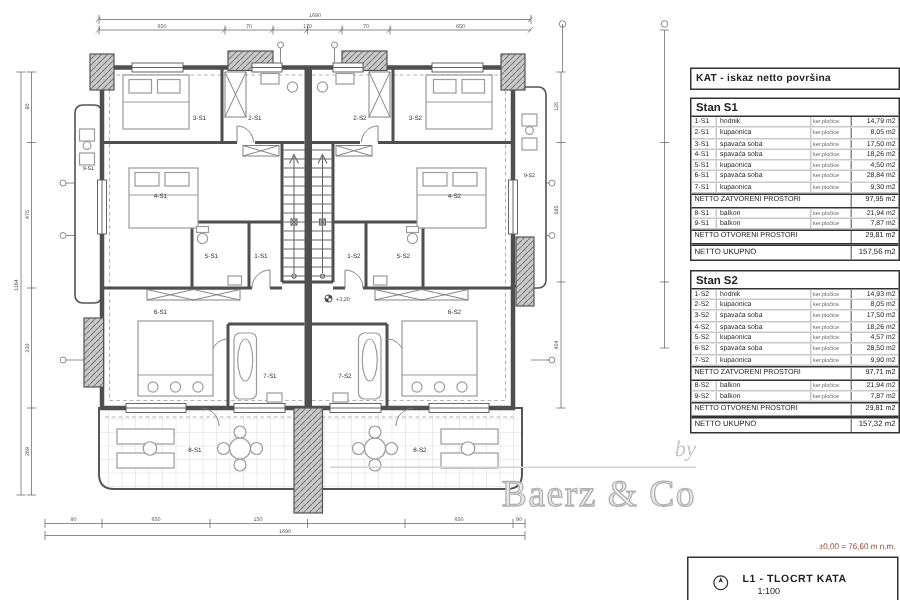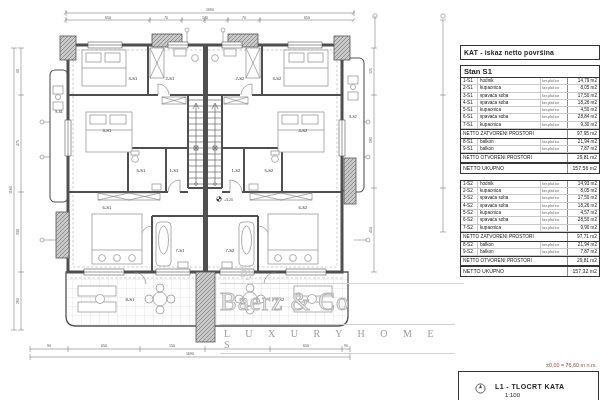--- a/index.html
+++ b/index.html
@@ -23,21 +23,21 @@
   .trow .val{width:29px;border-left:1px solid #8a8a8a;text-align:right;padding-right:2px;}
   .grand{font-size:5.2px;height:9px;line-height:9px;}
   .elev-note{position:absolute;left:458px;top:362px;width:139px;text-align:right;
              font-size:5.4px;color:#9c4a3a;}
   .titleblock{position:absolute;left:458px;top:371px;width:141px;height:34px;
               border:1px solid #333;box-sizing:border-box;padding:11px 0 0 16px;background:#fff;}
   .tb-row{display:flex;align-items:flex-start;gap:9px;}
   .tb-sheet{font-weight:bold;font-size:7px;letter-spacing:.4px;}
   .tb-scale{font-size:6px;margin-top:2px;padding-left:10px;}
   
-  .wm{position:absolute;left:220px;top:264px;width:244px;pointer-events:none;}
+  .wm{position:absolute;left:220px;top:292px;width:244px;pointer-events:none;text-align:right;}
   .wm-by{font-family:"Liberation Serif",serif;font-style:italic;font-size:15px;color:#c6c6c6;margin-left:20px;}
   .wm-name{font-family:"Liberation Serif",serif;font-size:25px;line-height:31px;letter-spacing:1px;
            color:#ececec;-webkit-text-stroke:0.9px #b3b3b3;border-top:1px solid #d4d4d4;padding-top:2px;margin-top:2px;}
   .wm-tag{font-family:"Liberation Serif",serif;font-size:10px;letter-spacing:6.5px;color:#9d9d9d;
           border-top:1px solid #cfcfcf;border-bottom:1px solid #cfcfcf;
           padding:3px 0 3px 4px;margin-top:7px;width:235px;box-sizing:border-box;}
 </style>
 </head>
 <body>
 
@@ -296,21 +296,20 @@
       <text x="180" y="252">7-S1</text>
       <text x="230" y="252">7-S2</text>
       <text x="130" y="301">8-S1</text>
       <text x="280" y="301">8-S2</text>
     </g>
   </svg>
 
   <div class="wm">
     <div class="wm-by">by</div>
     <div class="wm-name">Baerz &amp; Co</div>
-    <div class="wm-tag">L U X U R Y   H O M E S</div>
   </div>
 
   <div class="panel">
     <div class="tbl-title">KAT - iskaz netto površina</div>
     <div id="sections">
         <div class="sec">
           <div class="sec-h">Stan S1</div>
           <div class="row">
             <div class="c-code">1-S1</div>
             <div class="c-name">hodnik</div>
@@ -372,20 +371,21 @@
           <div class="trow">
             <div class="lbl">NETTO OTVORENI PROSTORI</div>
             <div class="val">29,81 m2</div>
           </div>
           <div class="trow grand">
             <div class="lbl">NETTO UKUPNO</div>
             <div class="val">157,56 m2</div>
           </div>
         </div>
         <div class="sec">
+          <div class="sec-h">Stan S2</div>
           <div class="row">
             <div class="c-code">1-S2</div>
             <div class="c-name">hodnik</div>
             <div class="c-mat">ker.pločice</div>
             <div class="c-area">14,93 m2</div>
           </div>
           <div class="row">
             <div class="c-code">2-S2</div>
             <div class="c-name">kupaonica</div>
             <div class="c-mat">ker.pločice</div>

